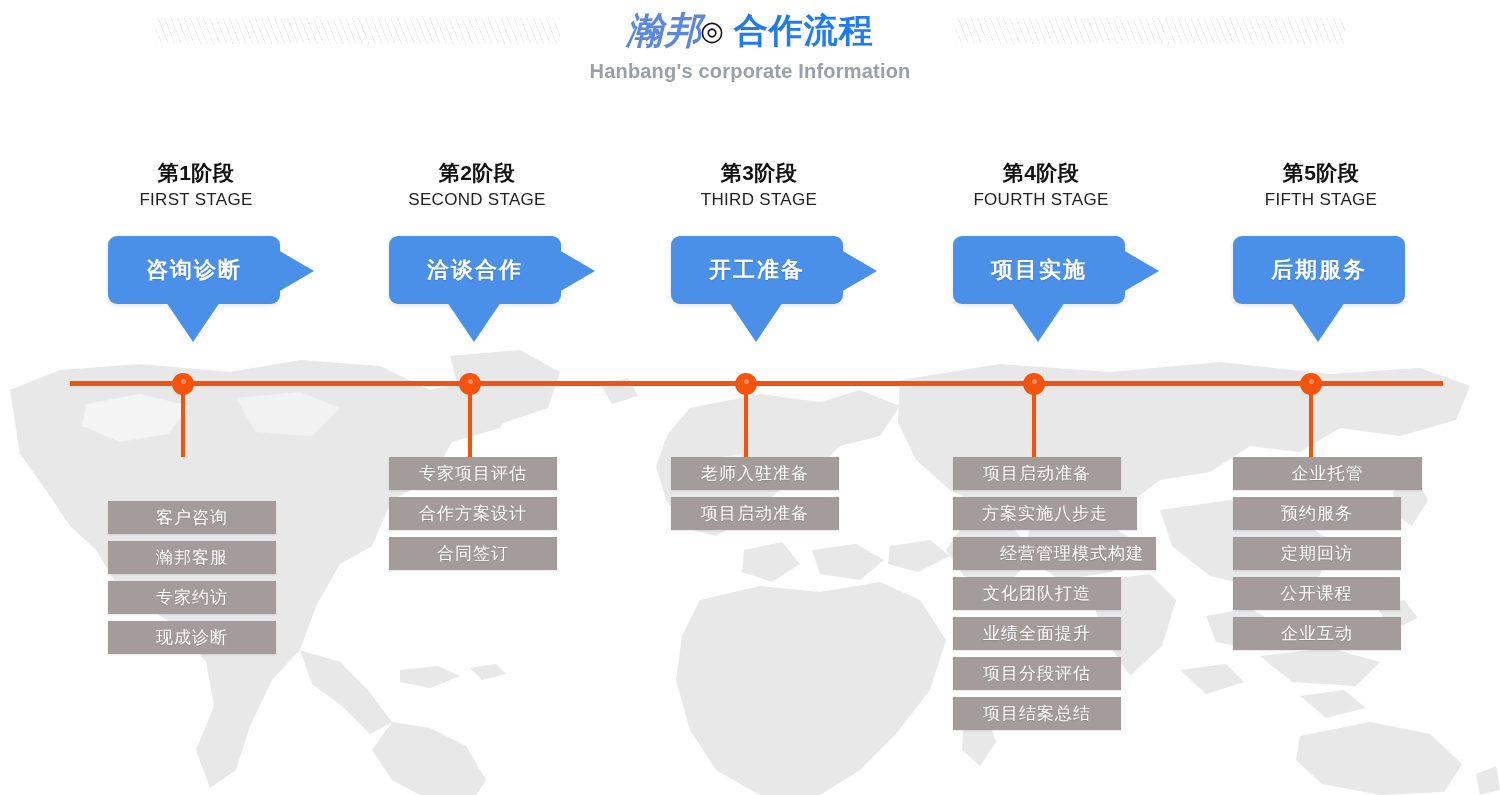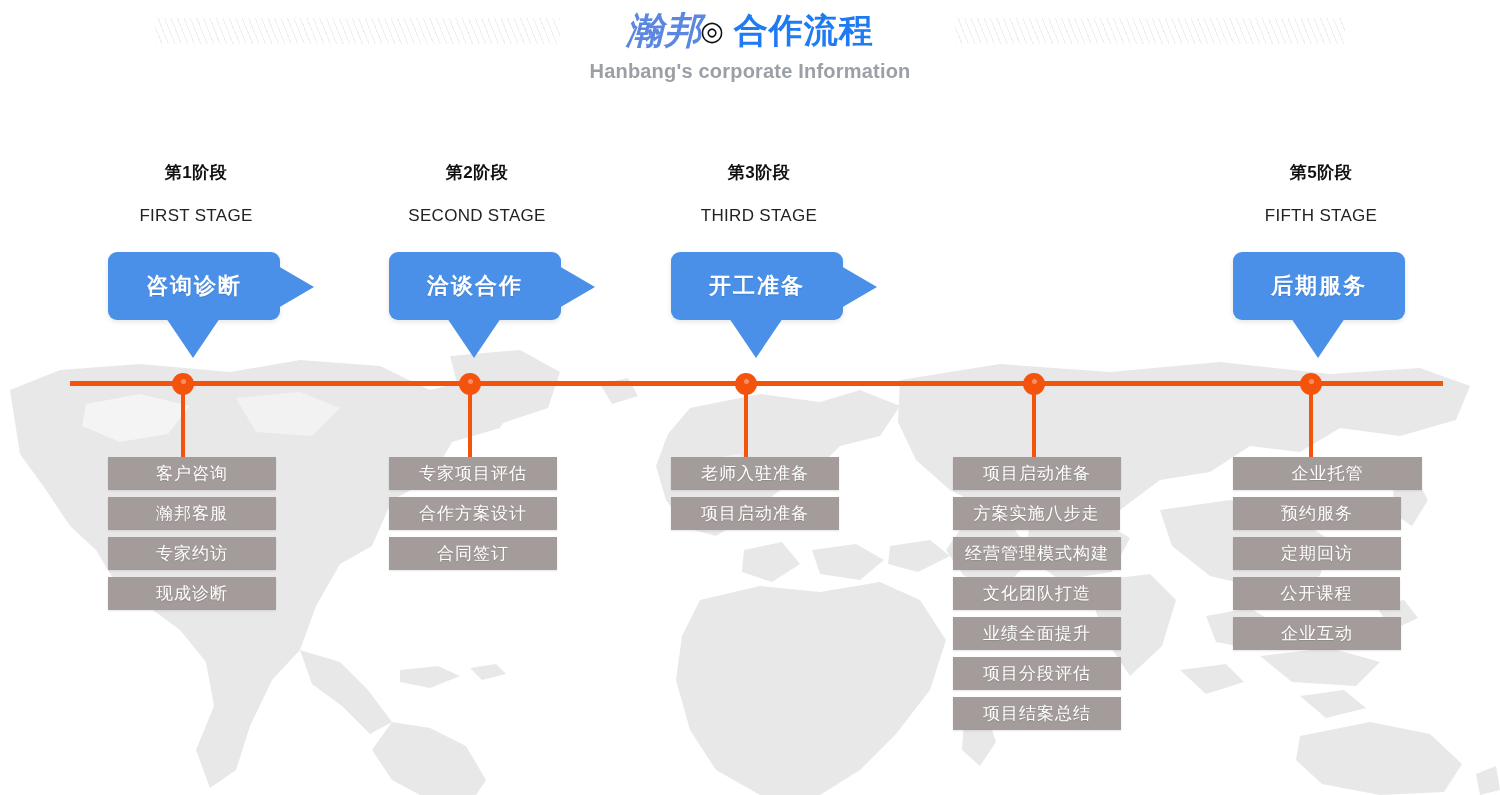--- a/index.html
+++ b/index.html
@@ -60,26 +60,26 @@
   .timeline-line{
     position:absolute;left:70px;top:381px;width:1373px;height:5px;
     background:#f4530d;z-index:2;
   }
 
   
   .columns{position:absolute;left:0;top:0;width:1500px;height:795px;z-index:4;}
   .col{position:absolute;top:160px;}
 
   .stage-cn{
-    font-size:17px;font-weight:700;color:#111;text-align:center;
+    font-size:21px;font-weight:700;color:#111;text-align:center;
     line-height:26px;letter-spacing:.5px;
   }
   .stage-en{
     font-size:17px;color:#222;text-align:center;line-height:24px;
-    margin-top:18px;letter-spacing:.3px;
+    margin-top:2px;letter-spacing:.3px;
   }
 
   
   .callout-wrap{position:relative;margin-top:24px;height:120px;}
   .bubble{
     position:absolute;left:0;top:0;
     width:172px;height:68px;border-radius:9px;
     background:#4a90e8;
     box-shadow:0 2px 5px rgba(0,0,0,.10);
     display:flex;align-items:center;justify-content:center;
@@ -216,21 +216,21 @@
         <div class="callout-wrap">
           <div class="bubble">
             <span class="bubble-label">咨询诊断</span>
           </div>
           <div class="bubble-arrow"></div>
           <div class="bubble-point"></div>
         </div>
       </div>
       <div class="node" style="left: 172px;"></div>
       <div class="drop" style="left: 181px; height: 67px;"></div>
-      <div class="items" style="left: 108px; width: 168px;">
+      <div class="items" style="left: 108px; width: 168px; margin-top: 44px;">
         <div class="item" style="width: 168px;">客户咨询</div>
         <div class="item" style="width: 168px;">瀚邦客服</div>
         <div class="item" style="width: 168px;">专家约访</div>
         <div class="item" style="width: 168px;">现成诊断</div>
       </div>
       <div class="col" style="left: 389px; width: 176px;">
         <div class="stage-cn">第2阶段</div>
         <div class="stage-en">SECOND STAGE</div>
         <div class="callout-wrap">
           <div class="bubble">
@@ -257,26 +257,37 @@
           <div class="bubble-arrow"></div>
           <div class="bubble-point"></div>
         </div>
       </div>
       <div class="node" style="left: 735px;"></div>
       <div class="drop" style="left: 744px; height: 67px;"></div>
       <div class="items" style="left: 671px; width: 168px;">
         <div class="item" style="width: 168px;">老师入驻准备</div>
         <div class="item" style="width: 168px;">项目启动准备</div>
       </div>
+      <div class="col" style="left: 953px; width: 176px;">
+        <div class="stage-cn">第4阶段</div>
+        <div class="stage-en">FOURTH STAGE</div>
+        <div class="callout-wrap">
+          <div class="bubble">
+            <span class="bubble-label">项目实施</span>
+          </div>
+          <div class="bubble-arrow"></div>
+          <div class="bubble-point"></div>
+        </div>
+      </div>
       <div class="node" style="left: 1023px;"></div>
       <div class="drop" style="left: 1032px; height: 67px;"></div>
       <div class="items" style="left: 953px; width: 168px;">
         <div class="item" style="width: 168px;">项目启动准备</div>
-        <div class="item" style="width: 167px;">方案实施八步走</div>
-        <div class="item" style="width: 168px;">经营管理模式构建</div>
+        <div class="item" style="width: 184px;">方案实施八步走</div>
+        <div class="item" style="width: 168px; padding-left: 35px;">经营管理模式构建</div>
         <div class="item" style="width: 168px;">文化团队打造</div>
         <div class="item" style="width: 168px;">业绩全面提升</div>
         <div class="item" style="width: 168px;">项目分段评估</div>
         <div class="item" style="width: 168px;">项目结案总结</div>
       </div>
       <div class="col" style="left: 1233px; width: 176px;">
         <div class="stage-cn">第5阶段</div>
         <div class="stage-en">FIFTH STAGE</div>
         <div class="callout-wrap">
           <div class="bubble">

